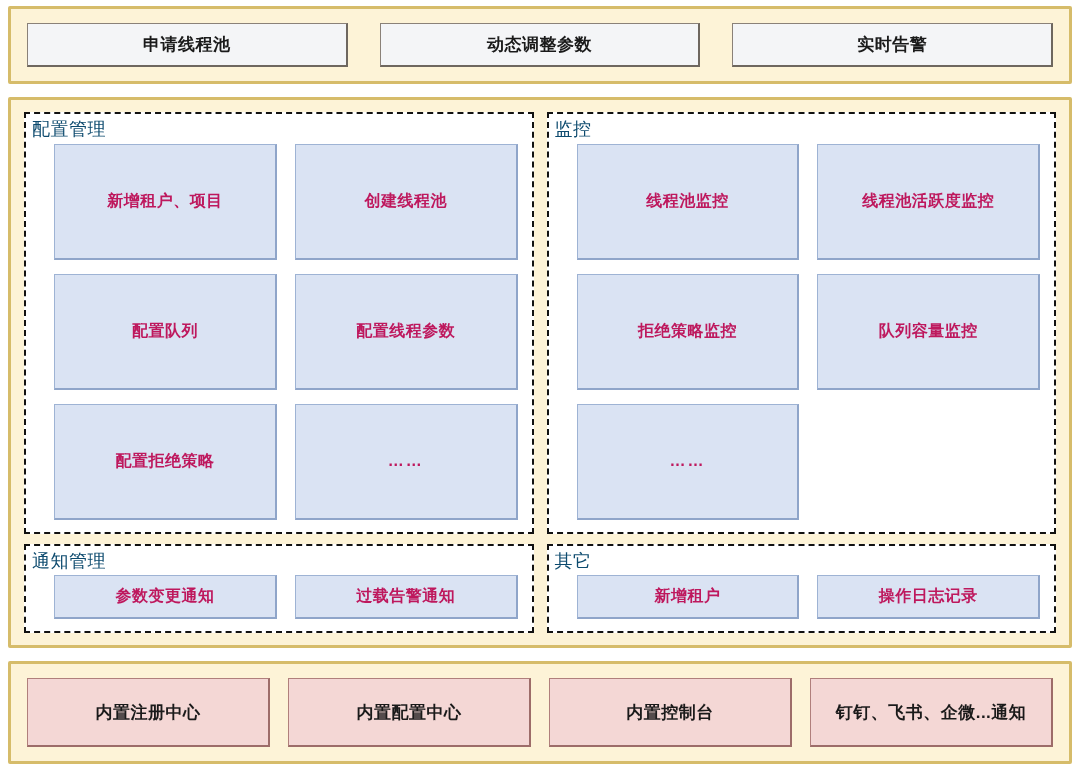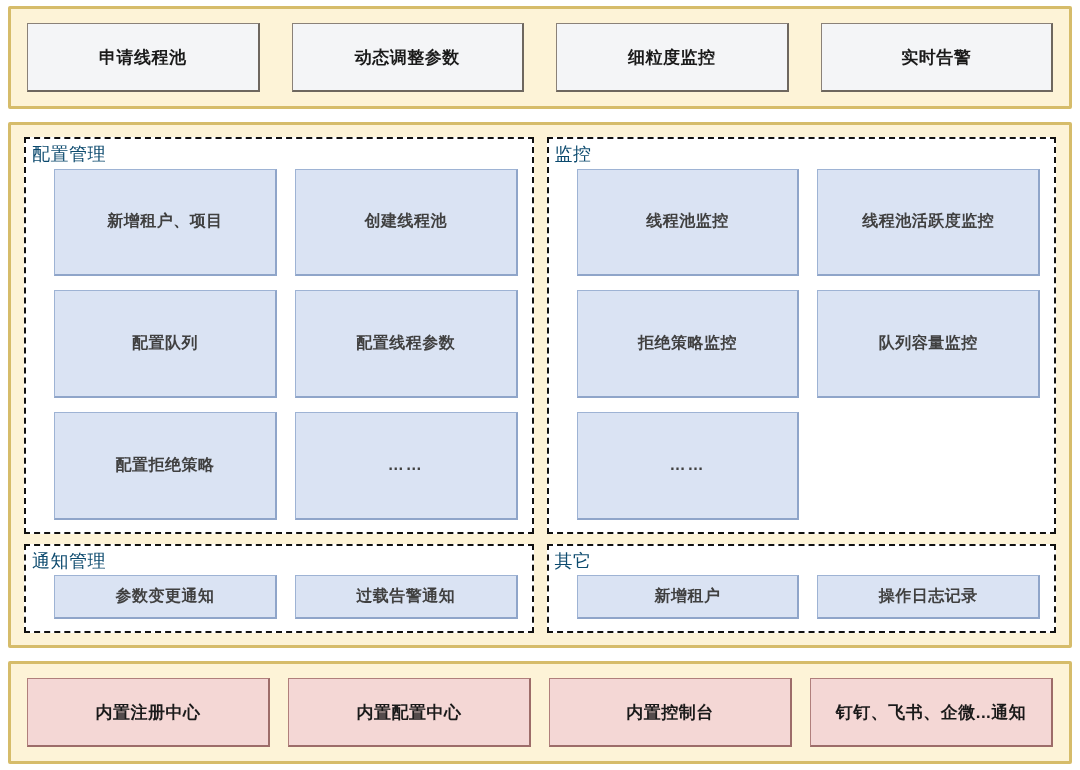--- a/index.html
+++ b/index.html
@@ -26,21 +26,21 @@
   
   .band {
     border: 3px solid #d6bc6a;
     background: #fdf3d7;
     border-radius: 2px;
     width: 100%;
   }
 
   
   .band-top {
-    height: 103px;
+    height: 78px;
     padding: 14px 16px;
     display: flex;
     gap: 32px;
   }
 
   .cap-box {
     flex: 1;
     background: #f4f5f7;
     border: 1.5px solid #8a8178;
     border-bottom-width: 2.5px;
@@ -108,21 +108,21 @@
     border: 1.5px solid #9eb3d4;
     border-bottom-width: 2.5px;
     border-right-width: 2.5px;
     border-bottom-color: #8fa5c9;
     border-right-color: #8fa5c9;
     display: flex;
     align-items: center;
     justify-content: center;
     font-size: 16px;
     font-weight: 700;
-    color: #404040;
+    color: #be185d;
     text-align: right;
     min-height: 44px;
     letter-spacing: 0.5px;
   }
 
   .item-box.ellipsis {
     font-weight: 700;
     letter-spacing: 2px;
   }
 
@@ -158,23 +158,20 @@
 <div class="page">
 
   <div class="band band-top">
     <div class="cap-box">
       <span>申请线程池</span>
     </div>
     <div class="cap-box">
       <span>动态调整参数</span>
     </div>
     <div class="cap-box">
-      <span>细粒度监控</span>
-    </div>
-    <div class="cap-box">
       <span>实时告警</span>
     </div>
   </div>
 
   <div class="band band-mid">
 
     <div class="mid-row mid-row-upper">
 
       <div class="group">
         <div class="group-title">配置管理</div>

